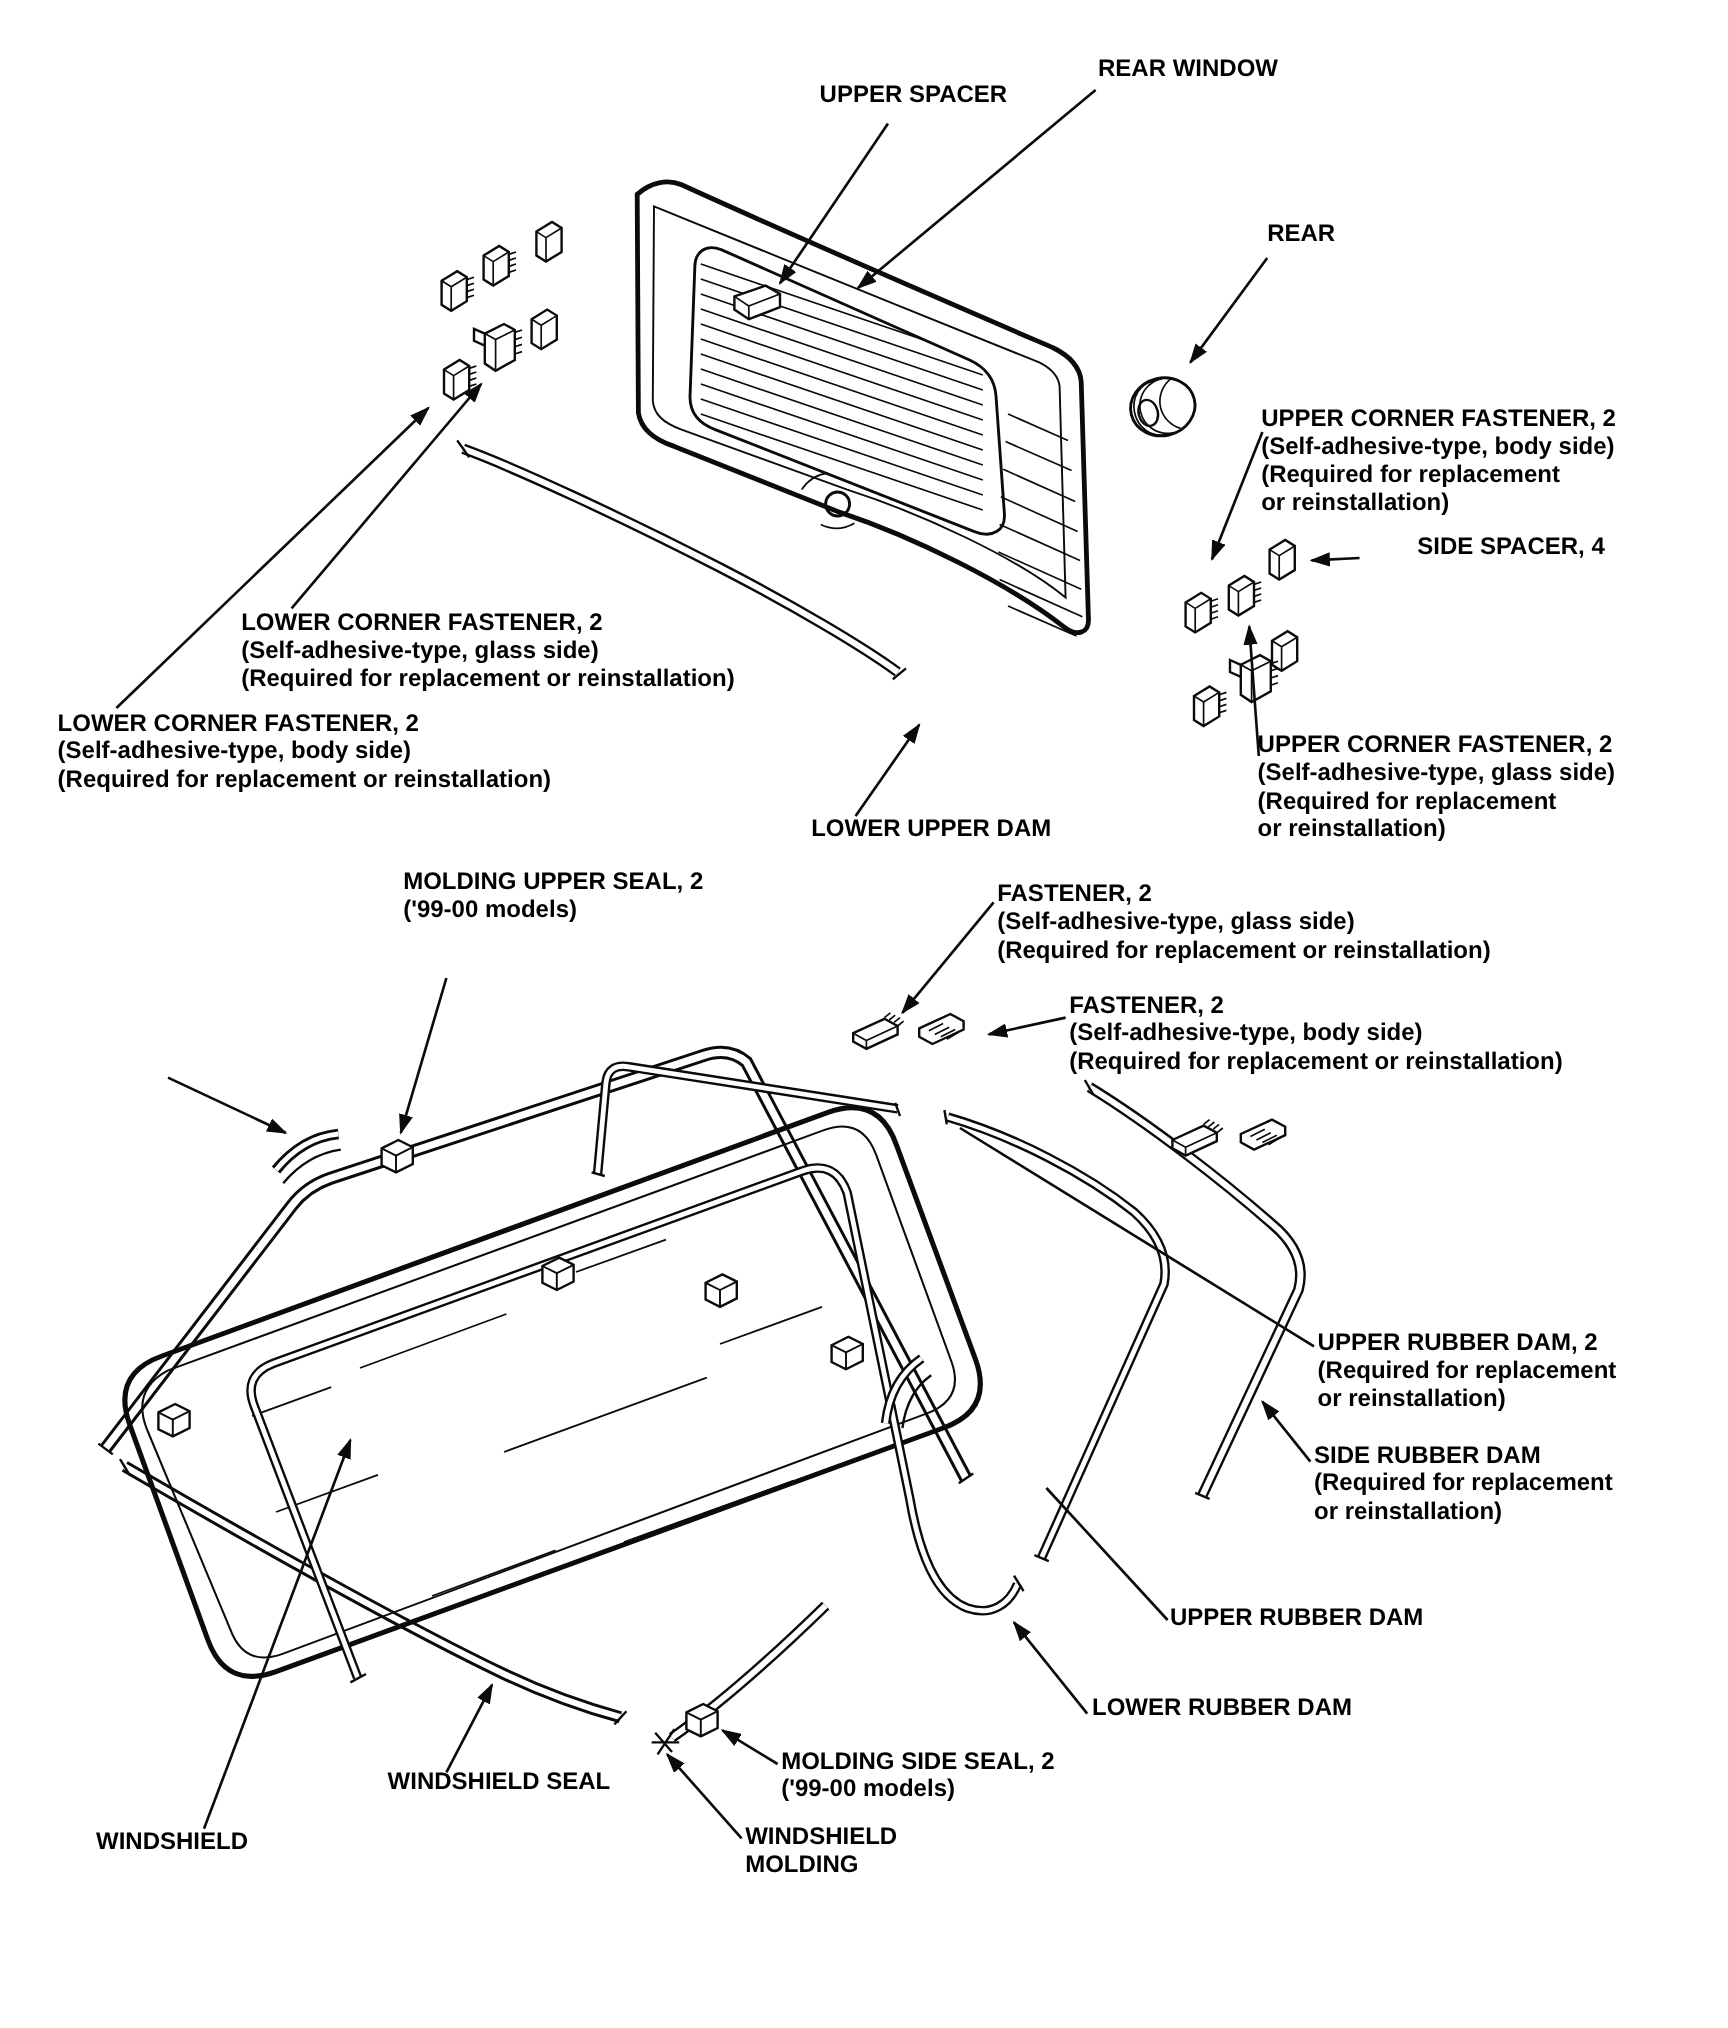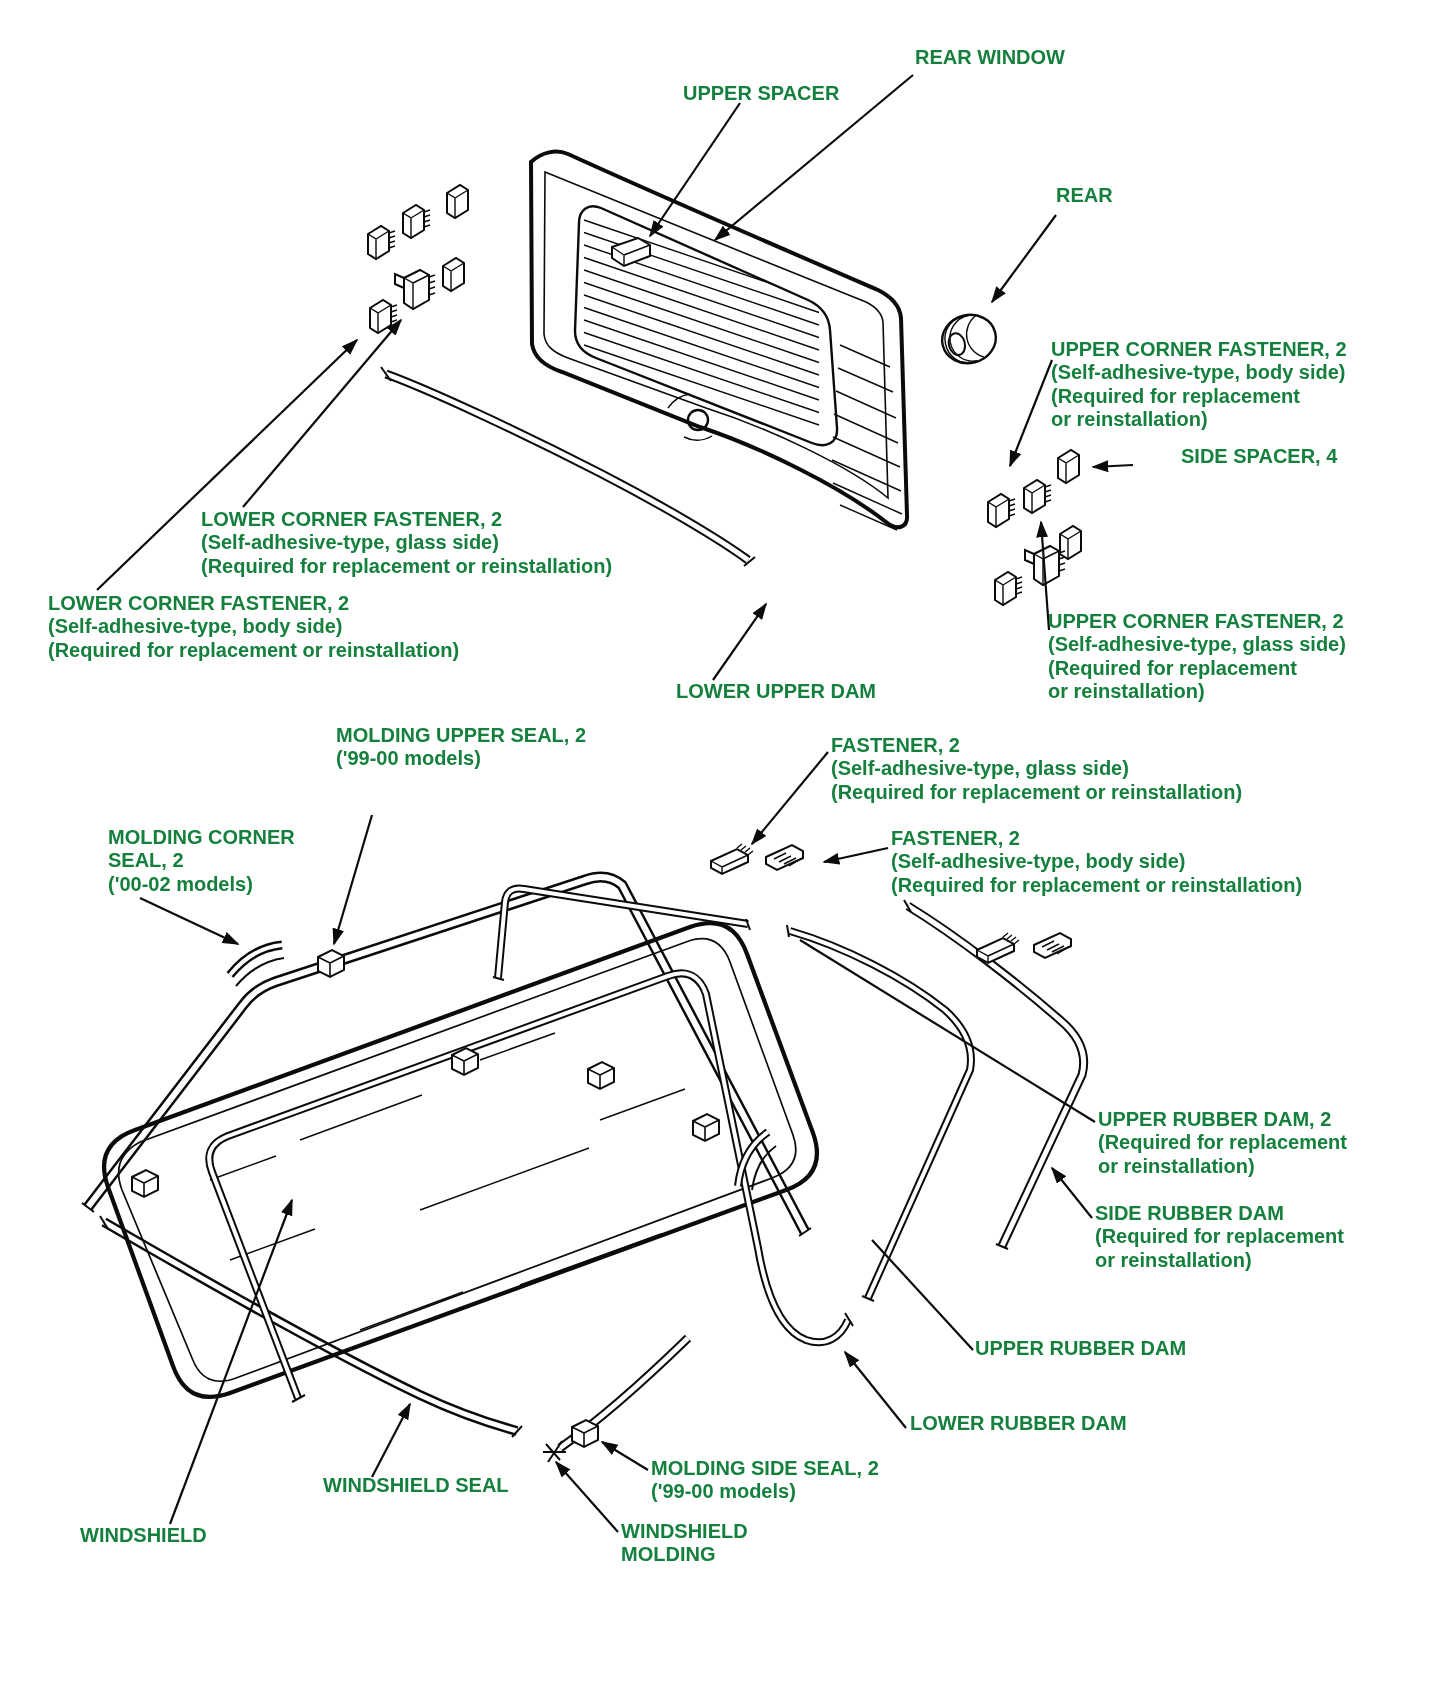--- a/index.html
+++ b/index.html
@@ -1,19 +1,19 @@
 <!DOCTYPE html>
 <html><head>
 <meta charset="utf-8">
 <style>
   html,body{margin:0;padding:0;background:#ffffff;}
   #page{position:relative;width:1440px;height:1690px;background:#ffffff;overflow:hidden;
         font-family:"Liberation Sans", sans-serif;}
   #art{position:absolute;left:0;top:0;}
-  .lbl{position:absolute;color:#15803d;font-weight:bold;font-size:20px;line-height:1.17;
+  .lbl{position:absolute;color:#000000;font-weight:bold;font-size:20px;line-height:1.17;
        white-space:pre-line;letter-spacing:0px;}
 </style>
 </head>
 <body>
 
 <div id="page">
 
 <svg id="art" width="1440" height="1690" viewBox="0 0 1440 1690">
   <defs>
     <marker id="arr" viewBox="0 0 10 7" markerWidth="17" markerHeight="12" refX="9" refY="3.5" orient="auto" markerUnits="userSpaceOnUse">
@@ -213,21 +213,21 @@
     <line x1="1092" y1="1218" x2="1052" y2="1168" marker-end="url(#arr)"></line>
     <line x1="973" y1="1350" x2="872" y2="1240"></line>
     <line x1="906" y1="1428" x2="845" y2="1352" marker-end="url(#arr)"></line>
     <line x1="648" y1="1470" x2="602" y2="1442" marker-end="url(#arr)"></line>
     <line x1="618" y1="1532" x2="556" y2="1462" marker-end="url(#arr)"></line>
     <line x1="372" y1="1477" x2="410" y2="1404" marker-end="url(#arr)"></line>
     <line x1="170" y1="1524" x2="292" y2="1200" marker-end="url(#arr)"></line>
   </g>
 </svg>
 
-<div class="lbl" style="left:683px;top:82px">UPPER SPACER</div>
+<div class="lbl" style="left:683px;top:68px">UPPER SPACER</div>
 <div class="lbl" style="left:915px;top:46px">REAR WINDOW</div>
 <div class="lbl" style="left:1056px;top:184px">REAR</div>
 <div class="lbl" style="left:1051px;top:338px">UPPER CORNER FASTENER, 2
 (Self-adhesive-type, body side)
 (Required for replacement
 or reinstallation)</div>
 <div class="lbl" style="left:1181px;top:445px">SIDE SPACER, 4</div>
 <div class="lbl" style="left:1048px;top:610px">UPPER CORNER FASTENER, 2
 (Self-adhesive-type, glass side)
 (Required for replacement
@@ -241,23 +241,20 @@
 <div class="lbl" style="left:676px;top:680px">LOWER UPPER DAM</div>
 
 <div class="lbl" style="left:831px;top:734px">FASTENER, 2
 (Self-adhesive-type, glass side)
 (Required for replacement or reinstallation)</div>
 <div class="lbl" style="left:891px;top:827px">FASTENER, 2
 (Self-adhesive-type, body side)
 (Required for replacement or reinstallation)</div>
 <div class="lbl" style="left:336px;top:724px">MOLDING UPPER SEAL, 2
 ('99-00 models)</div>
-<div class="lbl" style="left:108px;top:826px">MOLDING CORNER
-SEAL, 2
-('00-02 models)</div>
 <div class="lbl" style="left:1098px;top:1108px">UPPER RUBBER DAM, 2
 (Required for replacement
 or reinstallation)</div>
 <div class="lbl" style="left:1095px;top:1202px">SIDE RUBBER DAM
 (Required for replacement
 or reinstallation)</div>
 <div class="lbl" style="left:975px;top:1337px">UPPER RUBBER DAM</div>
 <div class="lbl" style="left:910px;top:1412px">LOWER RUBBER DAM</div>
 <div class="lbl" style="left:651px;top:1457px">MOLDING SIDE SEAL, 2
 ('99-00 models)</div>

